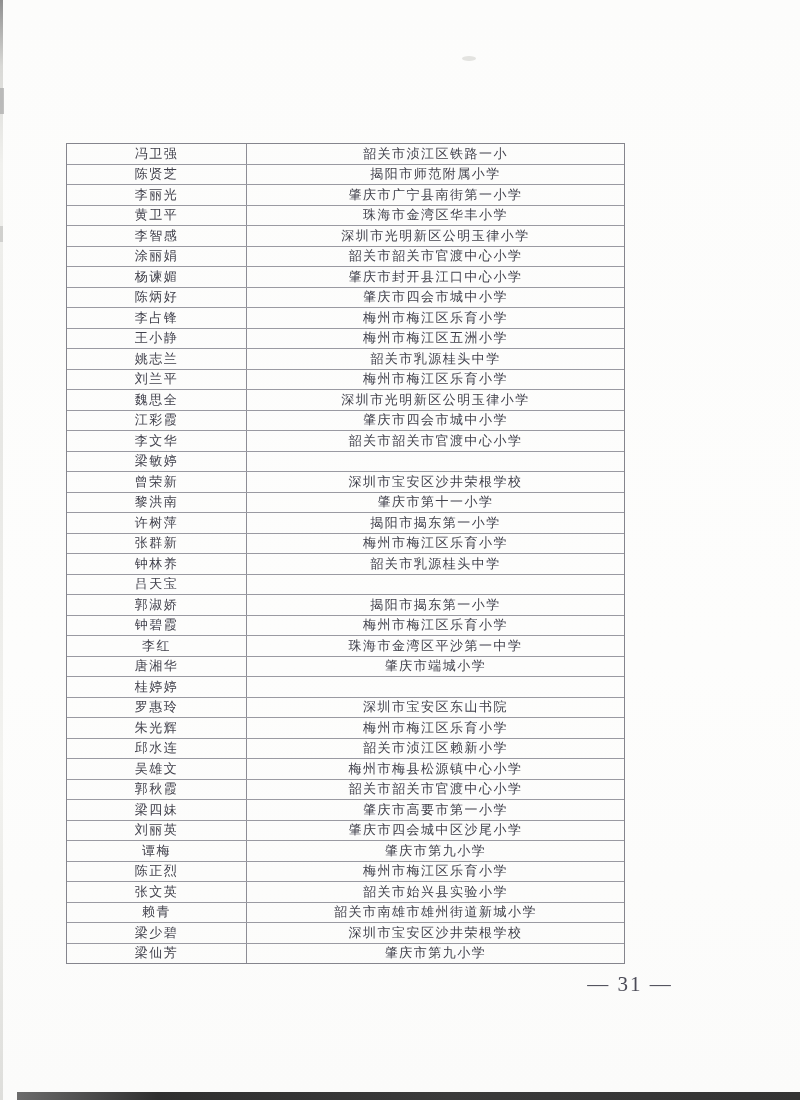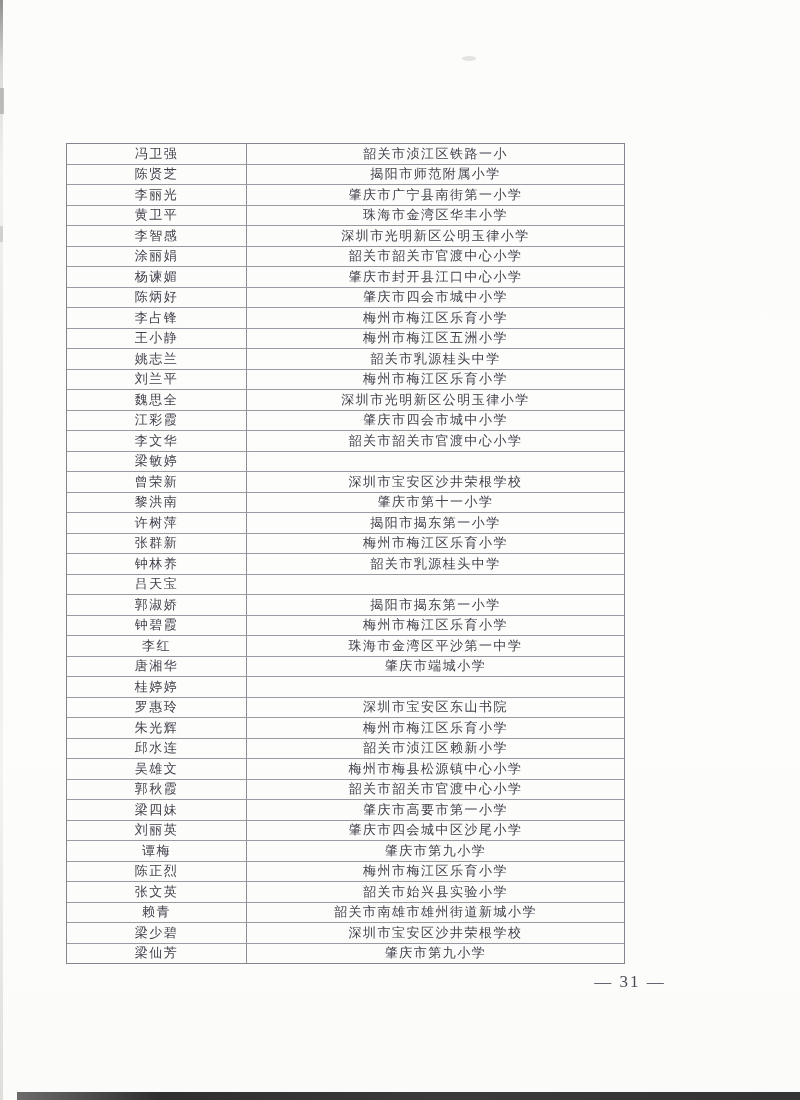--- a/index.html
+++ b/index.html
@@ -58,21 +58,21 @@
     flex: 1;
   }
   
   .page-number {
     position: absolute;
     left: 560px;
     top: 972px;
     width: 140px;
     text-align: center;
     font-family: "Liberation Serif", "DejaVu Serif", serif;
-    font-size: 17px;
+    font-size: 21px;
     letter-spacing: 2px;
     color: #4b4b57;
   }
   
   .edge-bottom {
     position: absolute;
     left: 17px;
     top: 1092px;
     width: 783px;
     height: 8px;

